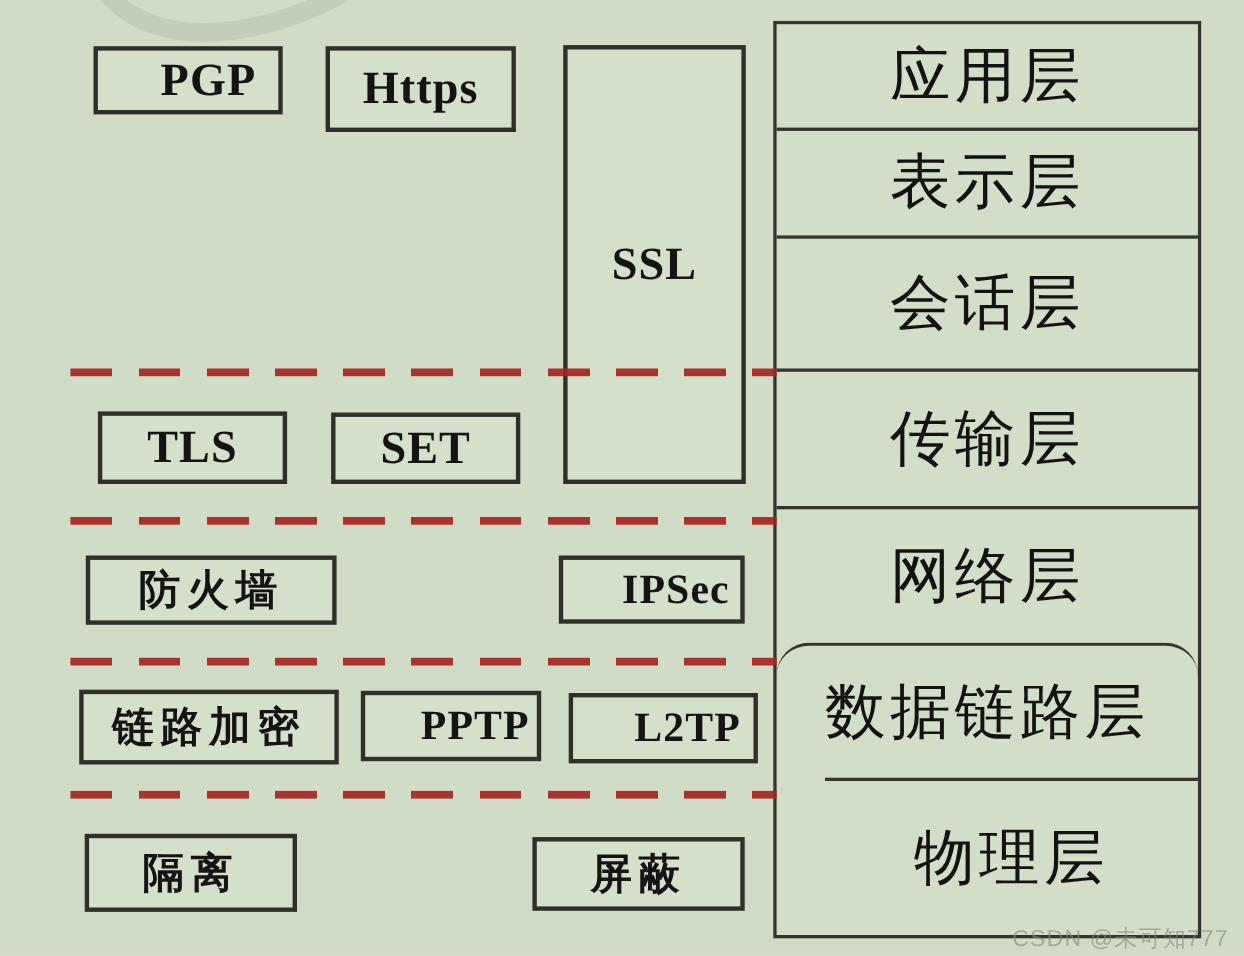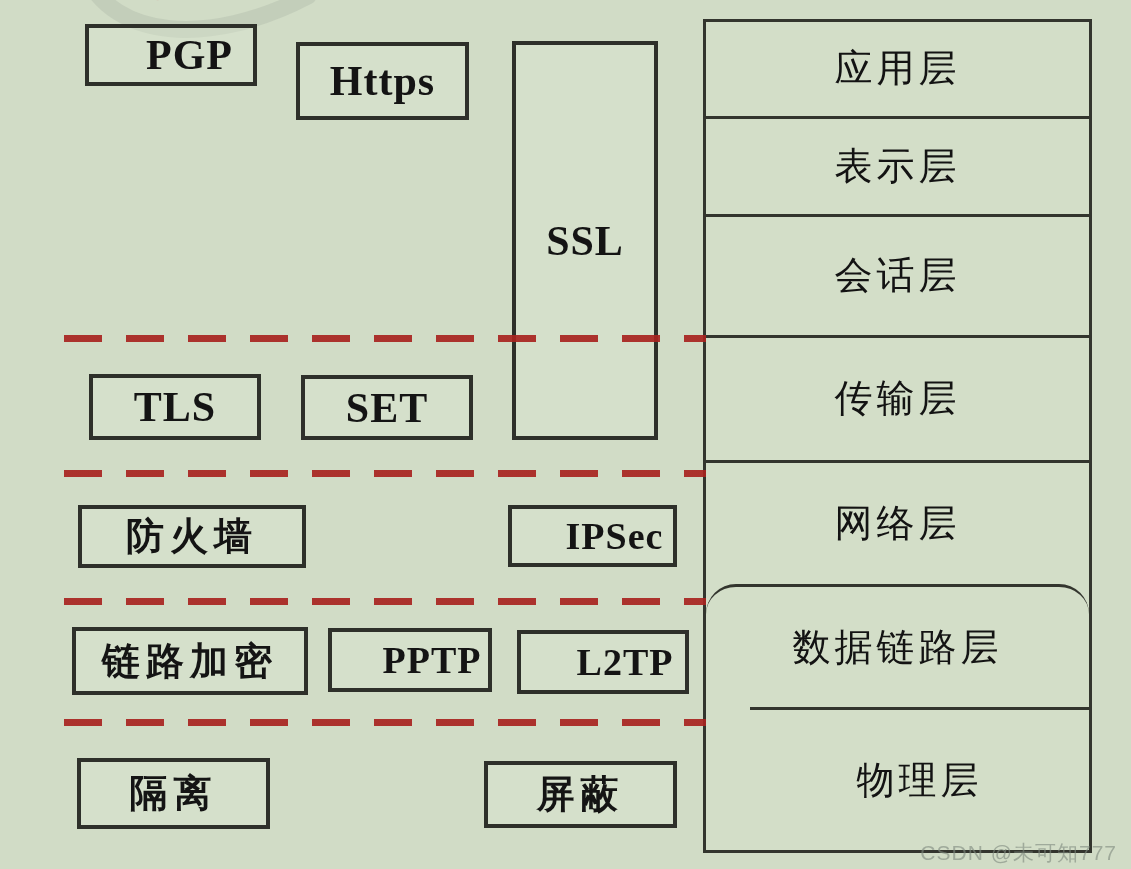--- a/index.html
+++ b/index.html
@@ -40,21 +40,21 @@
     box-sizing:border-box;
     border:3px solid #33352e;
     display:flex; flex-direction:column;
     z-index:1;
     background:rgba(222,232,211,0.2);
   }
   .osi-row {
     box-sizing:border-box;
     border-top:3px solid #33352e;
     display:flex; align-items:center; justify-content:center;
-    font-size:38px; letter-spacing:4px;
+    font-size:55px; letter-spacing:4px;
     color:#131313;
   }
   .osi-row.first { border-top:none; }
   
   .logo-wm { position:absolute; left:58px; top:-10px; z-index:0; }
   .credit-wm {
     position:absolute;
     right:14px; bottom:2px;
     font-family:"Liberation Sans", sans-serif;
     font-size:21px;
@@ -66,29 +66,29 @@
 </head>
 <body>
 
 <div class="stage">
 
   <svg class="logo-wm" width="300" height="70" viewBox="0 0 300 70">
     <path d="M 28 -15 C 55 48, 150 58, 250 6" fill="none" stroke="#bcc6b4" stroke-width="17" stroke-linecap="round" opacity="0.65"></path>
     <path d="M 100 6 C 135 -12, 165 -12, 192 2" fill="none" stroke="#d9a39b" stroke-width="8" stroke-linecap="round" opacity="0.55"></path>
   </svg>
 
-  <div class="pbox latin" style="left:85px;  top:24px;  width:172px; height:62px;padding-left:37px;">
+  <div class="pbox latin" style="left:85px;  top:42px;  width:172px; height:62px;padding-left:37px;">
     <span>PGP</span>
   </div>
 
   <div class="pbox latin" style="left:296px; top:42px;  width:173px; height:78px;">
     <span>Https</span>
   </div>
 
-  <div class="pbox latin" style="left:512px; top:41px;  width:146px; height:399px;">
+  <div class="pbox latin" style="left:512px; top:41px;  width:166px; height:399px;">
     <span>SSL</span>
   </div>
 
   <div class="pbox latin" style="left:89px;  top:374px; width:172px; height:66px;">
     <span>TLS</span>
   </div>
 
   <div class="pbox cjk" style="left:78px;  top:505px; width:228px; height:63px;">
     <span>防火墙</span>
   </div>

